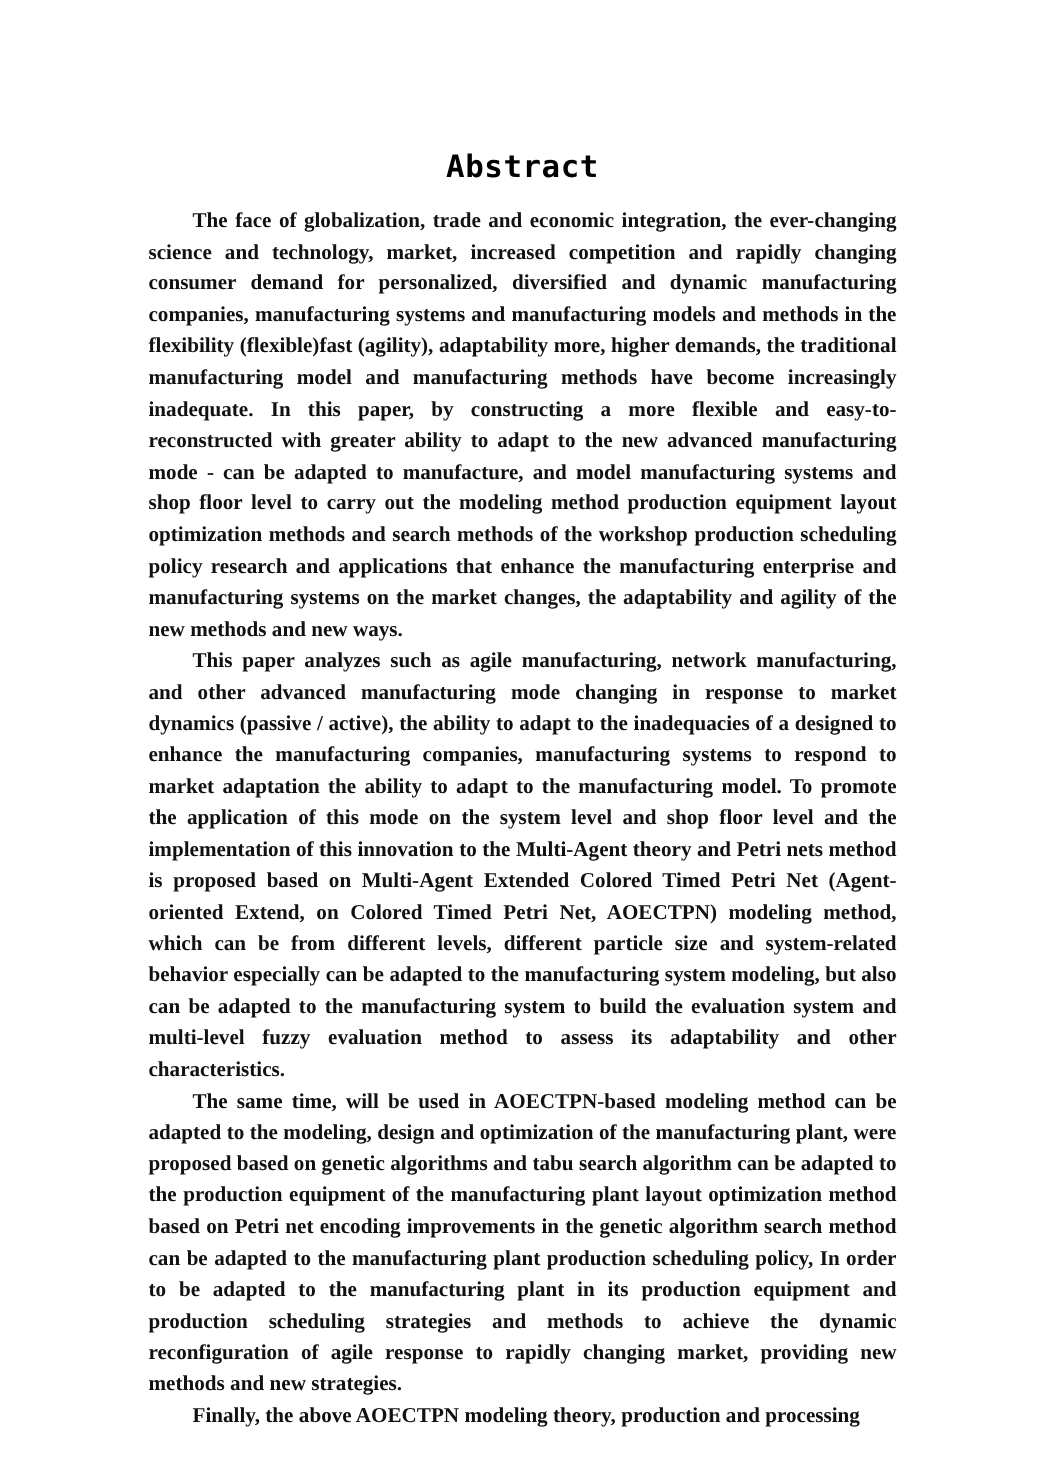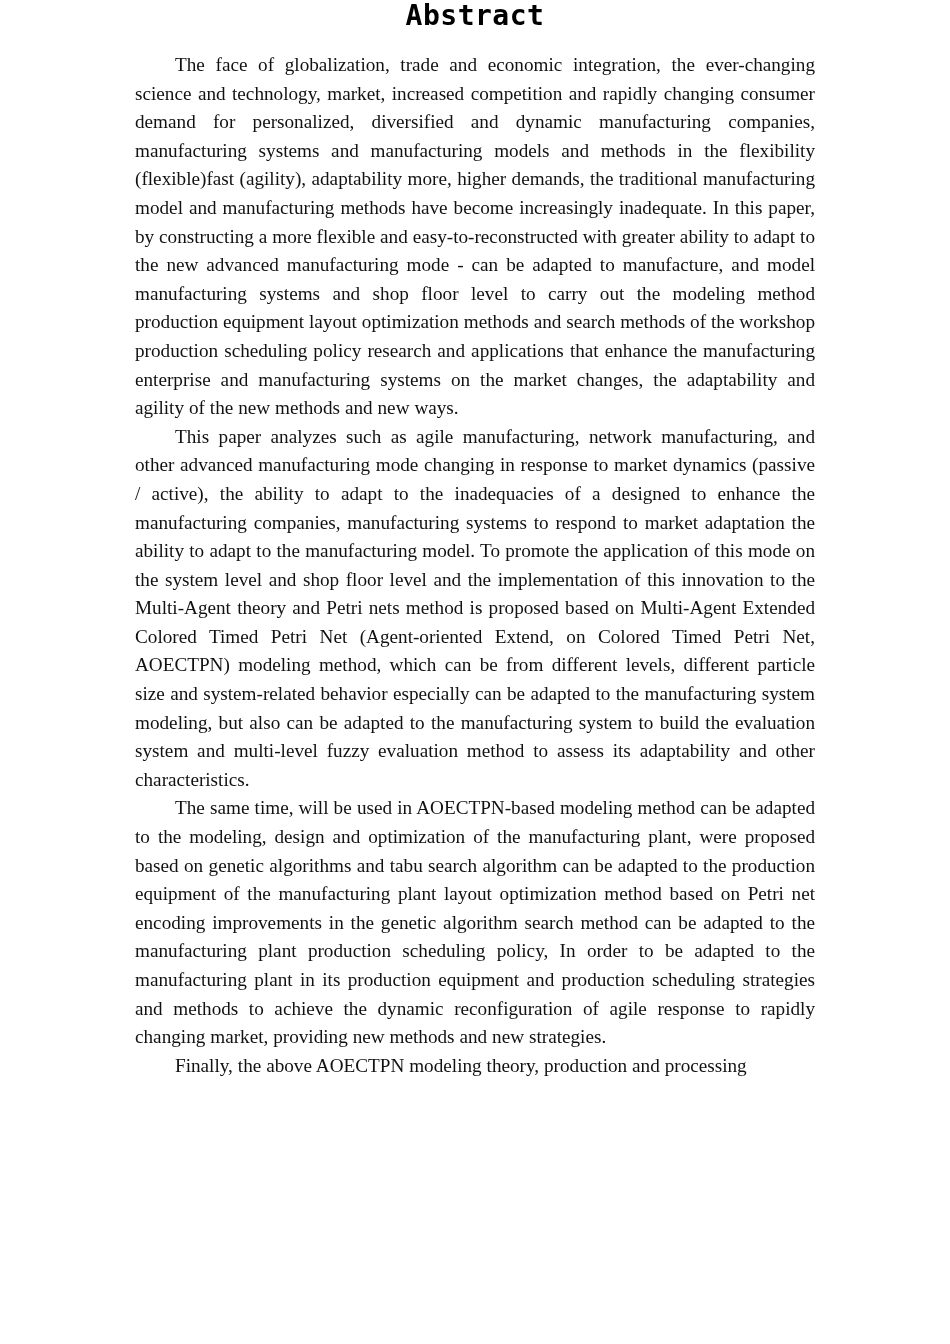--- a/index.html
+++ b/index.html
@@ -33,38 +33,40 @@
   }
 
   .doc-title {
     font-family: "DejaVu Sans Mono", "Liberation Mono", monospace;
     font-weight: bold;
     font-size: 28px;
     line-height: 32px;
     letter-spacing: 0.5px;
     text-align: center;
     margin: 0;
+    padding-top: 136px;
     padding-bottom: 0;
     color: #000000;
   }
 
   .paragraphs {
     margin-top: 19px;
   }
 
   p.para {
     margin: 0;
     font-size: 19.2px;
     line-height: 28.6px;
     text-align: justify;
     text-justify: inter-word;
     text-indent: 40px;
     color: #111111;
     hyphens: none;
     word-spacing: 0.1px;
+    font-weight: bold;
   }
 
   
   p.para.last {
     text-align: justify;
   }
 </style>
 </head>
 <body>
 

